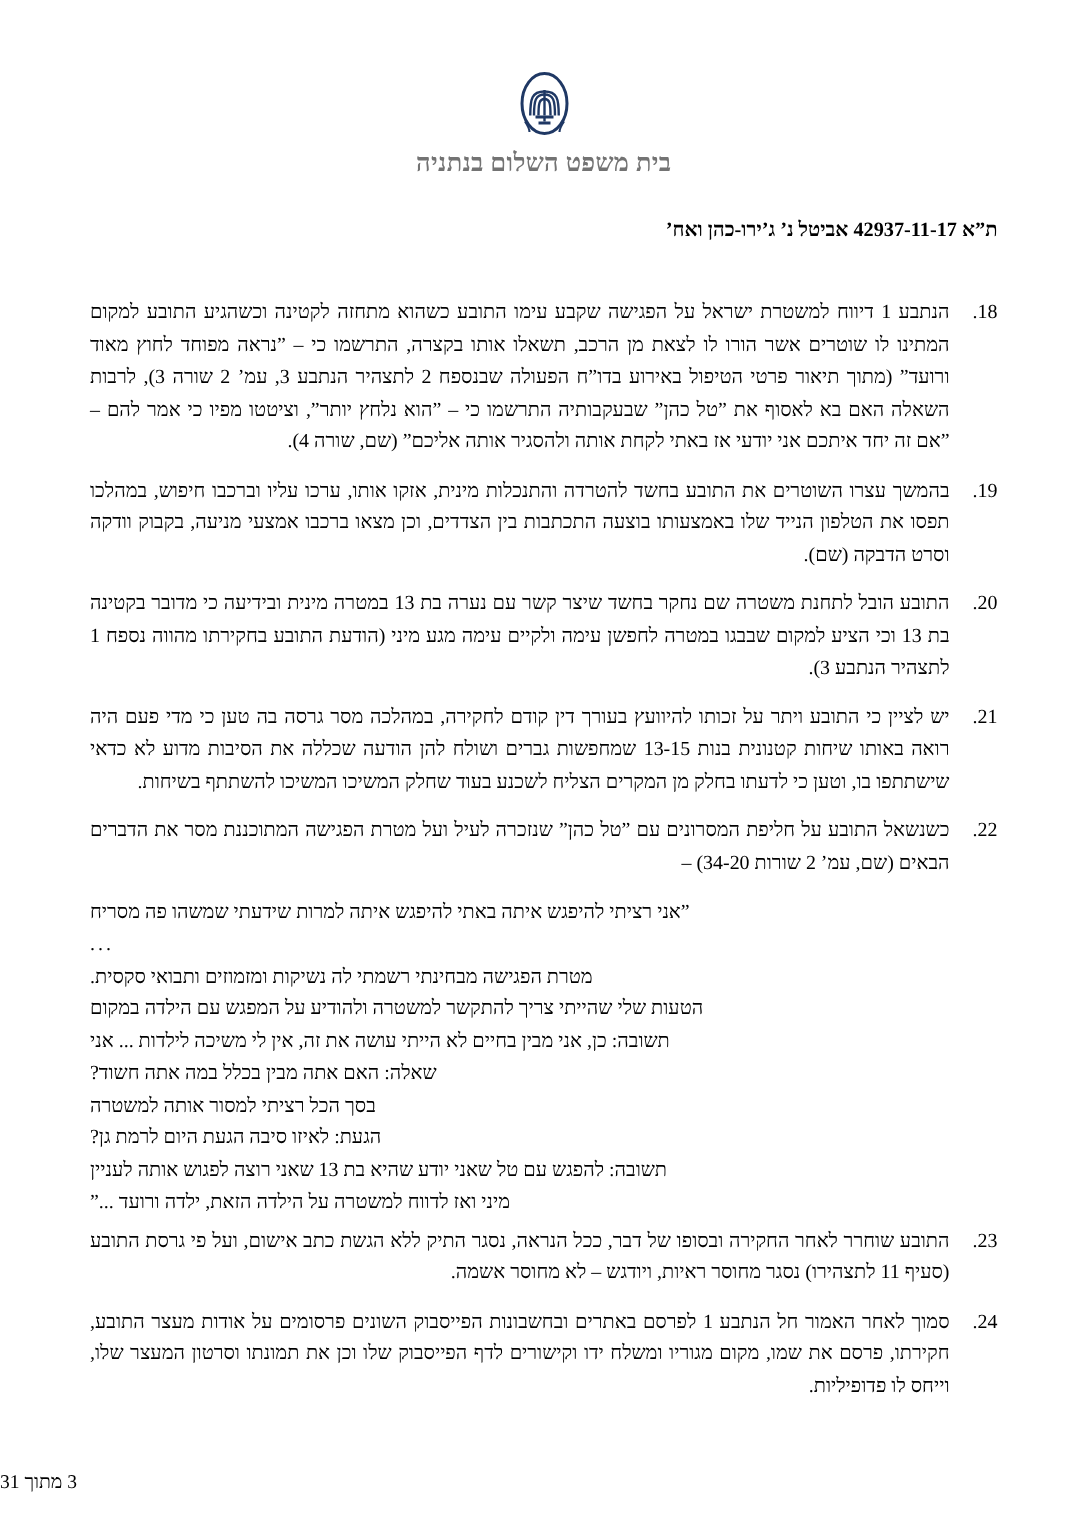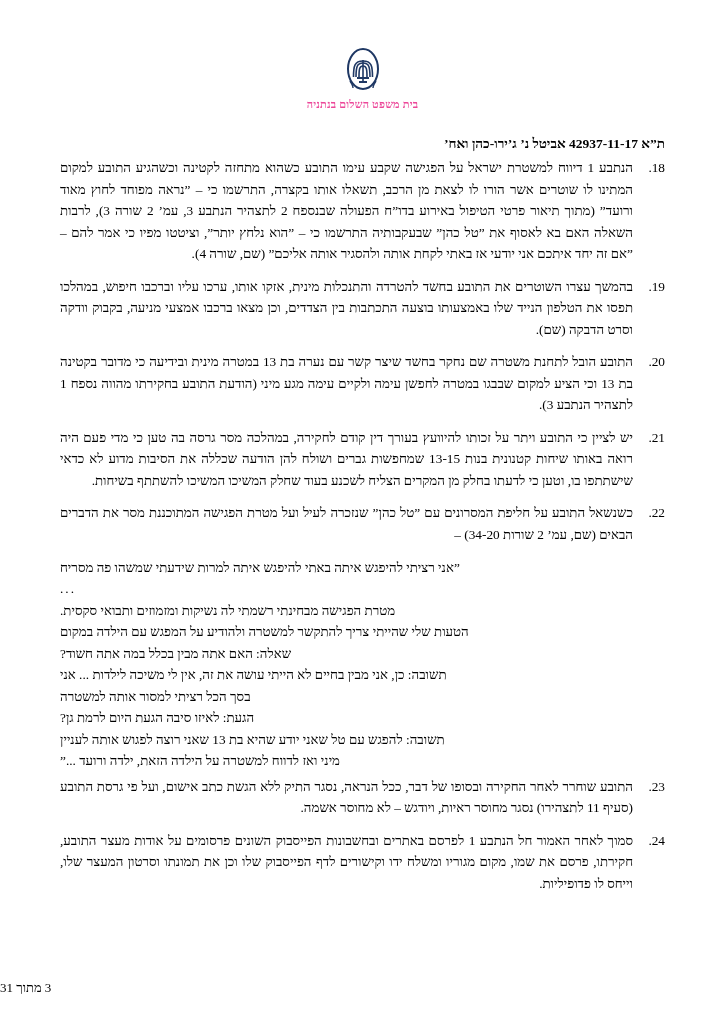--- a/index.html
+++ b/index.html
@@ -30,33 +30,33 @@
   }
   .emblem {
     display: inline-block;
     width: 34px;
     height: 42px;
     position: relative;
   }
   .emblem svg { display: block; }
   .court-title {
     text-align: center;
-    color: #ec4899;
+    color: #737373;
     font-weight: bold;
-    font-size: 11px;
+    font-size: 17px;
     letter-spacing: 0.2px;
     margin-top: 4px;
     margin-bottom: 26px;
     font-family: "Liberation Serif", "DejaVu Serif", serif;
   }
   .case-line {
     text-align: right;
     font-weight: bold;
     font-size: 13.5px;
-    margin-bottom: 5px;
+    margin-bottom: 36px;
     direction: rtl;
   }
   
   .body-text {
     direction: rtl;
     text-align: justify;
     font-size: 13.3px;
     line-height: 1.62;
   }
   .para {
@@ -158,22 +158,22 @@
     <div class="para">
       <div class="para-num">22.</div>
       <div class="para-body">כשנשאל התובע על חליפת המסרונים עם ”טל כהן” שנזכרה לעיל ועל מטרת הפגישה המתוכננת מסר את הדברים הבאים (שם, עמ’ 2 שורות 34-20) –</div>
     </div>
 
     <div class="quote-block">
       <div class="quote-line">”אני רציתי להיפגש איתה באתי להיפגש איתה למרות שידעתי שמשהו פה מסריח</div>
       <div class="quote-line dots">...</div>
       <div class="quote-line">מטרת הפגישה מבחינתי רשמתי לה נשיקות ומזמוזים ותבואי סקסית.</div>
       <div class="quote-line">הטעות שלי שהייתי צריך להתקשר למשטרה ולהודיע על המפגש עם הילדה במקום</div>
+      <div class="quote-line">תשובה: כן, אני מבין בחיים לא הייתי עושה את זה, אין לי משיכה לילדות ... אני</div>
       <div class="quote-line">שאלה: האם אתה מבין בכלל במה אתה חשוד?</div>
-      <div class="quote-line">תשובה: כן, אני מבין בחיים לא הייתי עושה את זה, אין לי משיכה לילדות ... אני</div>
       <div class="quote-line">בסך הכל רציתי למסור אותה למשטרה</div>
       <div class="quote-line">הגעת: לאיזו סיבה הגעת היום לרמת גן?</div>
       <div class="quote-line">תשובה: להפגש עם טל שאני יודע שהיא בת 13 שאני רוצה לפגוש אותה לעניין</div>
       <div class="quote-line">מיני ואז לדווח למשטרה על הילדה הזאת, ילדה ורועד ...”</div>
     </div>
 
     <div class="para">
       <div class="para-num">23.</div>
       <div class="para-body">התובע שוחרר לאחר החקירה ובסופו של דבר, ככל הנראה, נסגר התיק ללא הגשת כתב אישום, ועל פי גרסת התובע (סעיף 11 לתצהירו) נסגר מחוסר ראיות, ויודגש – לא מחוסר אשמה.</div>
     </div>

